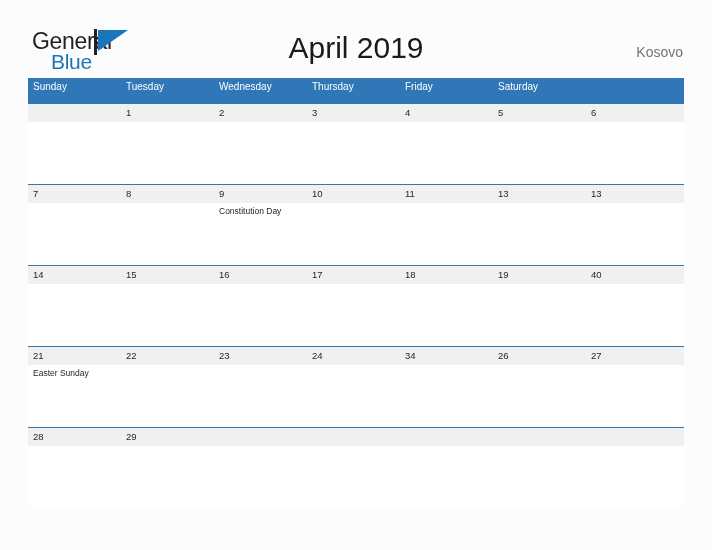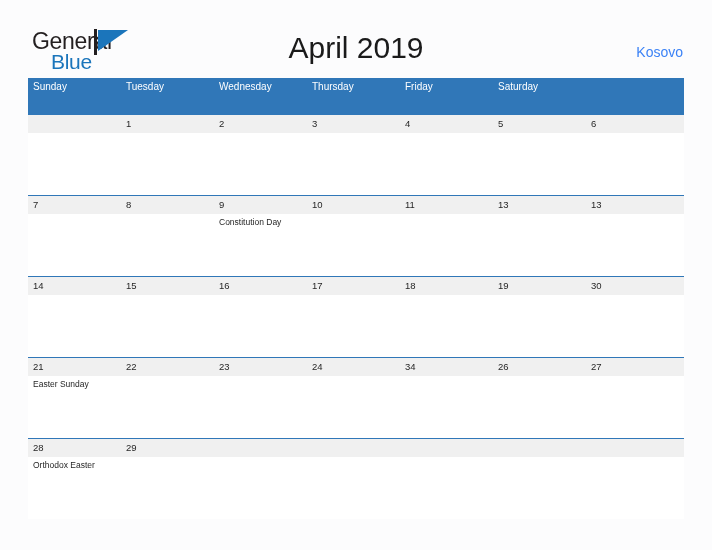--- a/index.html
+++ b/index.html
@@ -55,34 +55,34 @@
     font-size: 30px;
     color: #1a1a1a;
     line-height: 36px;
     font-weight: normal;
     font-family: "Liberation Sans", sans-serif;
   }
   .country {
     position: absolute;
     right: 29px; top: 43px;
     font-size: 14px;
-    color: #3b82f6;
+    color: #737373;
     line-height: 18px;
   }
 
   
   .grid {
     position: absolute;
     left: 28px; top: 78px;
     width: 656px;
   }
   .dow-row {
     display: flex;
     width: 656px;
-    height: 36px;
+    height: 25px;
     background: #3077b8;
   }
   .dow {
     width: 93px;
     height: 18px;
     color: #ffffff;
     font-size: 10px;
     line-height: 18px;
     padding-left: 5px;
     white-space: nowrap;
@@ -205,21 +205,21 @@
     </div>
 
     <div class="week">
       <div class="daynum-strip">
         <div class="daynum">14</div>
         <div class="daynum">15</div>
         <div class="daynum">16</div>
         <div class="daynum">17</div>
         <div class="daynum">18</div>
         <div class="daynum">19</div>
-        <div class="daynum">30</div>
+        <div class="daynum">40</div>
       </div>
       <div class="event-strip">
         <div class="event-cell"></div>
         <div class="event-cell"></div>
         <div class="event-cell"></div>
         <div class="event-cell"></div>
         <div class="event-cell"></div>
         <div class="event-cell"></div>
         <div class="event-cell"></div>
       </div>
@@ -249,21 +249,20 @@
     <div class="week">
       <div class="daynum-strip">
         <div class="daynum">28</div>
         <div class="daynum">29</div>
         <div class="daynum"></div>
         <div class="daynum"></div>
         <div class="daynum"></div>
         <div class="daynum"></div>
       </div>
       <div class="event-strip">
-        <div class="event-cell">Orthodox Easter</div>
         <div class="event-cell"></div>
         <div class="event-cell"></div>
         <div class="event-cell"></div>
         <div class="event-cell"></div>
         <div class="event-cell"></div>
         <div class="event-cell"></div>
       </div>
     </div>
 
   </div>

